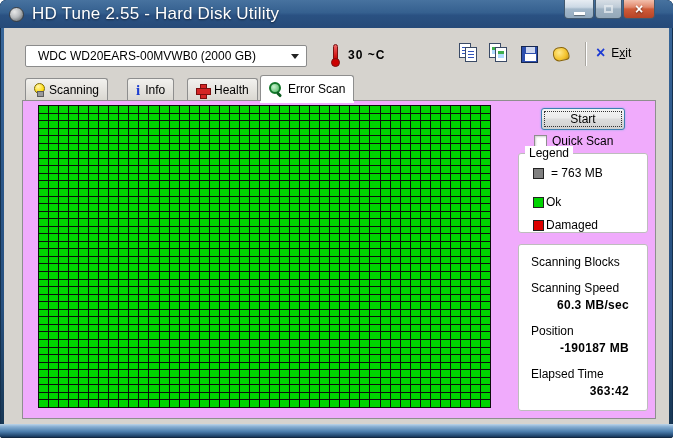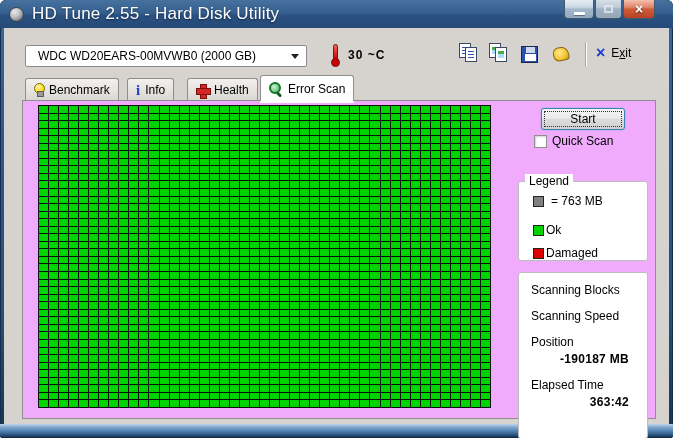--- a/index.html
+++ b/index.html
@@ -160,21 +160,21 @@
     outline:1px dotted #333; outline-offset:-4px;
     box-shadow:0 0 2px #7ab2dd;
   }
   .quick-row { position:absolute; left:511px; top:33px; display:flex; align-items:center; cursor:default; }
   .checkbox {
     width:13px; height:13px; background:#fff; border:1px solid #8e8e8e;
     box-shadow:inset 1px 1px 2px rgba(0,0,0,.18); margin-right:5px;
   }
 
   .groupbox {
-    position:absolute; border:1px solid #bdbdbd; border-radius:3px; background:#fff;margin-top:28px;
+    position:absolute; border:1px solid #bdbdbd; border-radius:3px; background:#fff;
   }
   .legend-box { left:495px; top:52px; width:130px; height:80px; }
   .groupbox-title {
     position:absolute; top:-8px; left:6px; background:#fff; padding:0 4px;
   }
   .legend-item { position:absolute; left:14px; display:flex; align-items:center; }
   .legend-item .swatch { width:11px; height:11px; border:1px solid #222; }
   .legend-item .swatch { flex:0 0 auto; }
   .li-1 { top:12px; } .li-1 .swatch { margin-right:7px; }
   .li-2 { top:41px; } .li-2 .swatch { margin-right:2px; }
@@ -247,21 +247,21 @@
     </div>
     <div class="tb-sep"></div>
 
     <div class="exit-group">
       <span class="exit-x">×</span>
       <span class="exit-label"><span>E</span><span class="accel">x</span><span>it</span></span>
     </div>
 
     <div class="tab" style="left:21px">
       <span class="icon-bulb"></span>
-      <span class="tab-label">Benchmark</span>
+      <span class="tab-label">Scanning</span>
     </div>
     <div class="tab" style="left:123px">
       <span class="icon-info">i</span>
       <span class="tab-label">Info</span>
     </div>
     <div class="tab active" style="left:256px">
       <span class="icon-mag"></span>
       <span class="tab-label">Error Scan</span>
     </div>
     <div class="tab" style="left:183px">
@@ -2096,20 +2096,21 @@
           <span>Damaged</span>
         </div>
       </div>
 
       <div class="groupbox stats-box">
         <div class="stat">
           <span class="stat-label">Scanning Blocks</span>
         </div>
         <div class="stat">
           <span class="stat-label">Scanning Speed</span>
+          <span class="stat-value">60.3 MB/sec</span>
         </div>
         <div class="stat">
           <span class="stat-label">Position</span>
           <span class="stat-value">-190187 MB</span>
         </div>
         <div class="stat">
           <span class="stat-label">Elapsed Time</span>
           <span class="stat-value">363:42</span>
         </div>
       </div>

